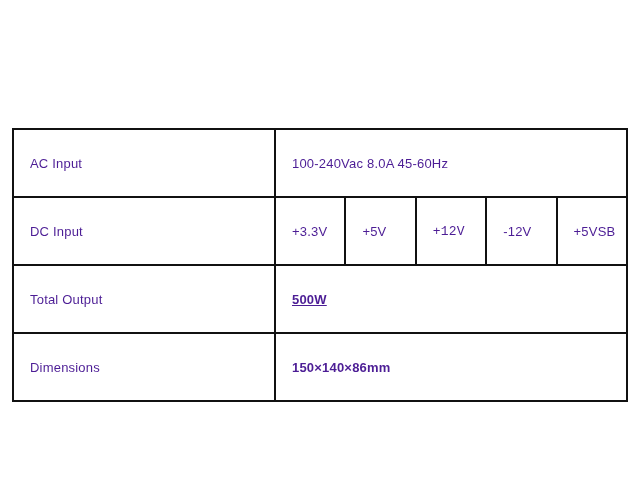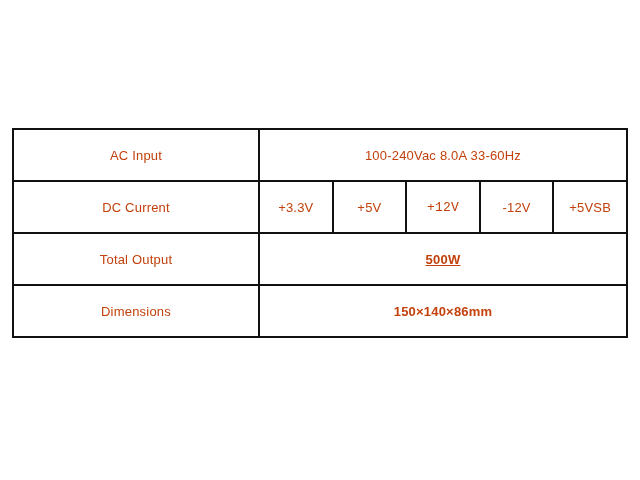--- a/index.html
+++ b/index.html
@@ -23,26 +23,26 @@
   #spec-table {
     position: absolute;
     left: 12px;
     top: 128px;
     width: 616px;
     border-collapse: collapse;
     table-layout: fixed;
   }
   #spec-table td {
     border: 2px solid #111111;
-    padding: 8px;
+    padding: 16px;
     height: 34px;
-    text-align: center;
+    text-align: left;
     vertical-align: middle;
     font-size: 13px;
-    color: #c2410c;
+    color: #4c1d95;
     letter-spacing: 0.2px;
   }
   td.label-cell {
     text-align: center;
     font-size: 13.5px;
   }
   td.ac-value {
     font-size: 13.5px;
     letter-spacing: 0.3px;
   }
@@ -67,25 +67,25 @@
 </head>
 <body>
 
 <div id="page">
 
   <table id="spec-table">
     <tbody>
 
       <tr>
         <td class="label-cell col-label">AC Input</td>
-        <td class="ac-value" colspan="5">100-240Vac   8.0A   33-60Hz</td>
+        <td class="ac-value" colspan="5">100-240Vac   8.0A   45-60Hz</td>
       </tr>
 
       <tr>
-        <td class="label-cell col-label">DC Current</td>
+        <td class="label-cell col-label">DC Input</td>
         <td class="col-a">+3.3V</td>
         <td class="col-b">+5V</td>
         <td class="col-c">+12V</td>
         <td class="col-d">-12V</td>
         <td class="col-e">+5VSB</td>
       </tr>
 
 
 
       <tr>

